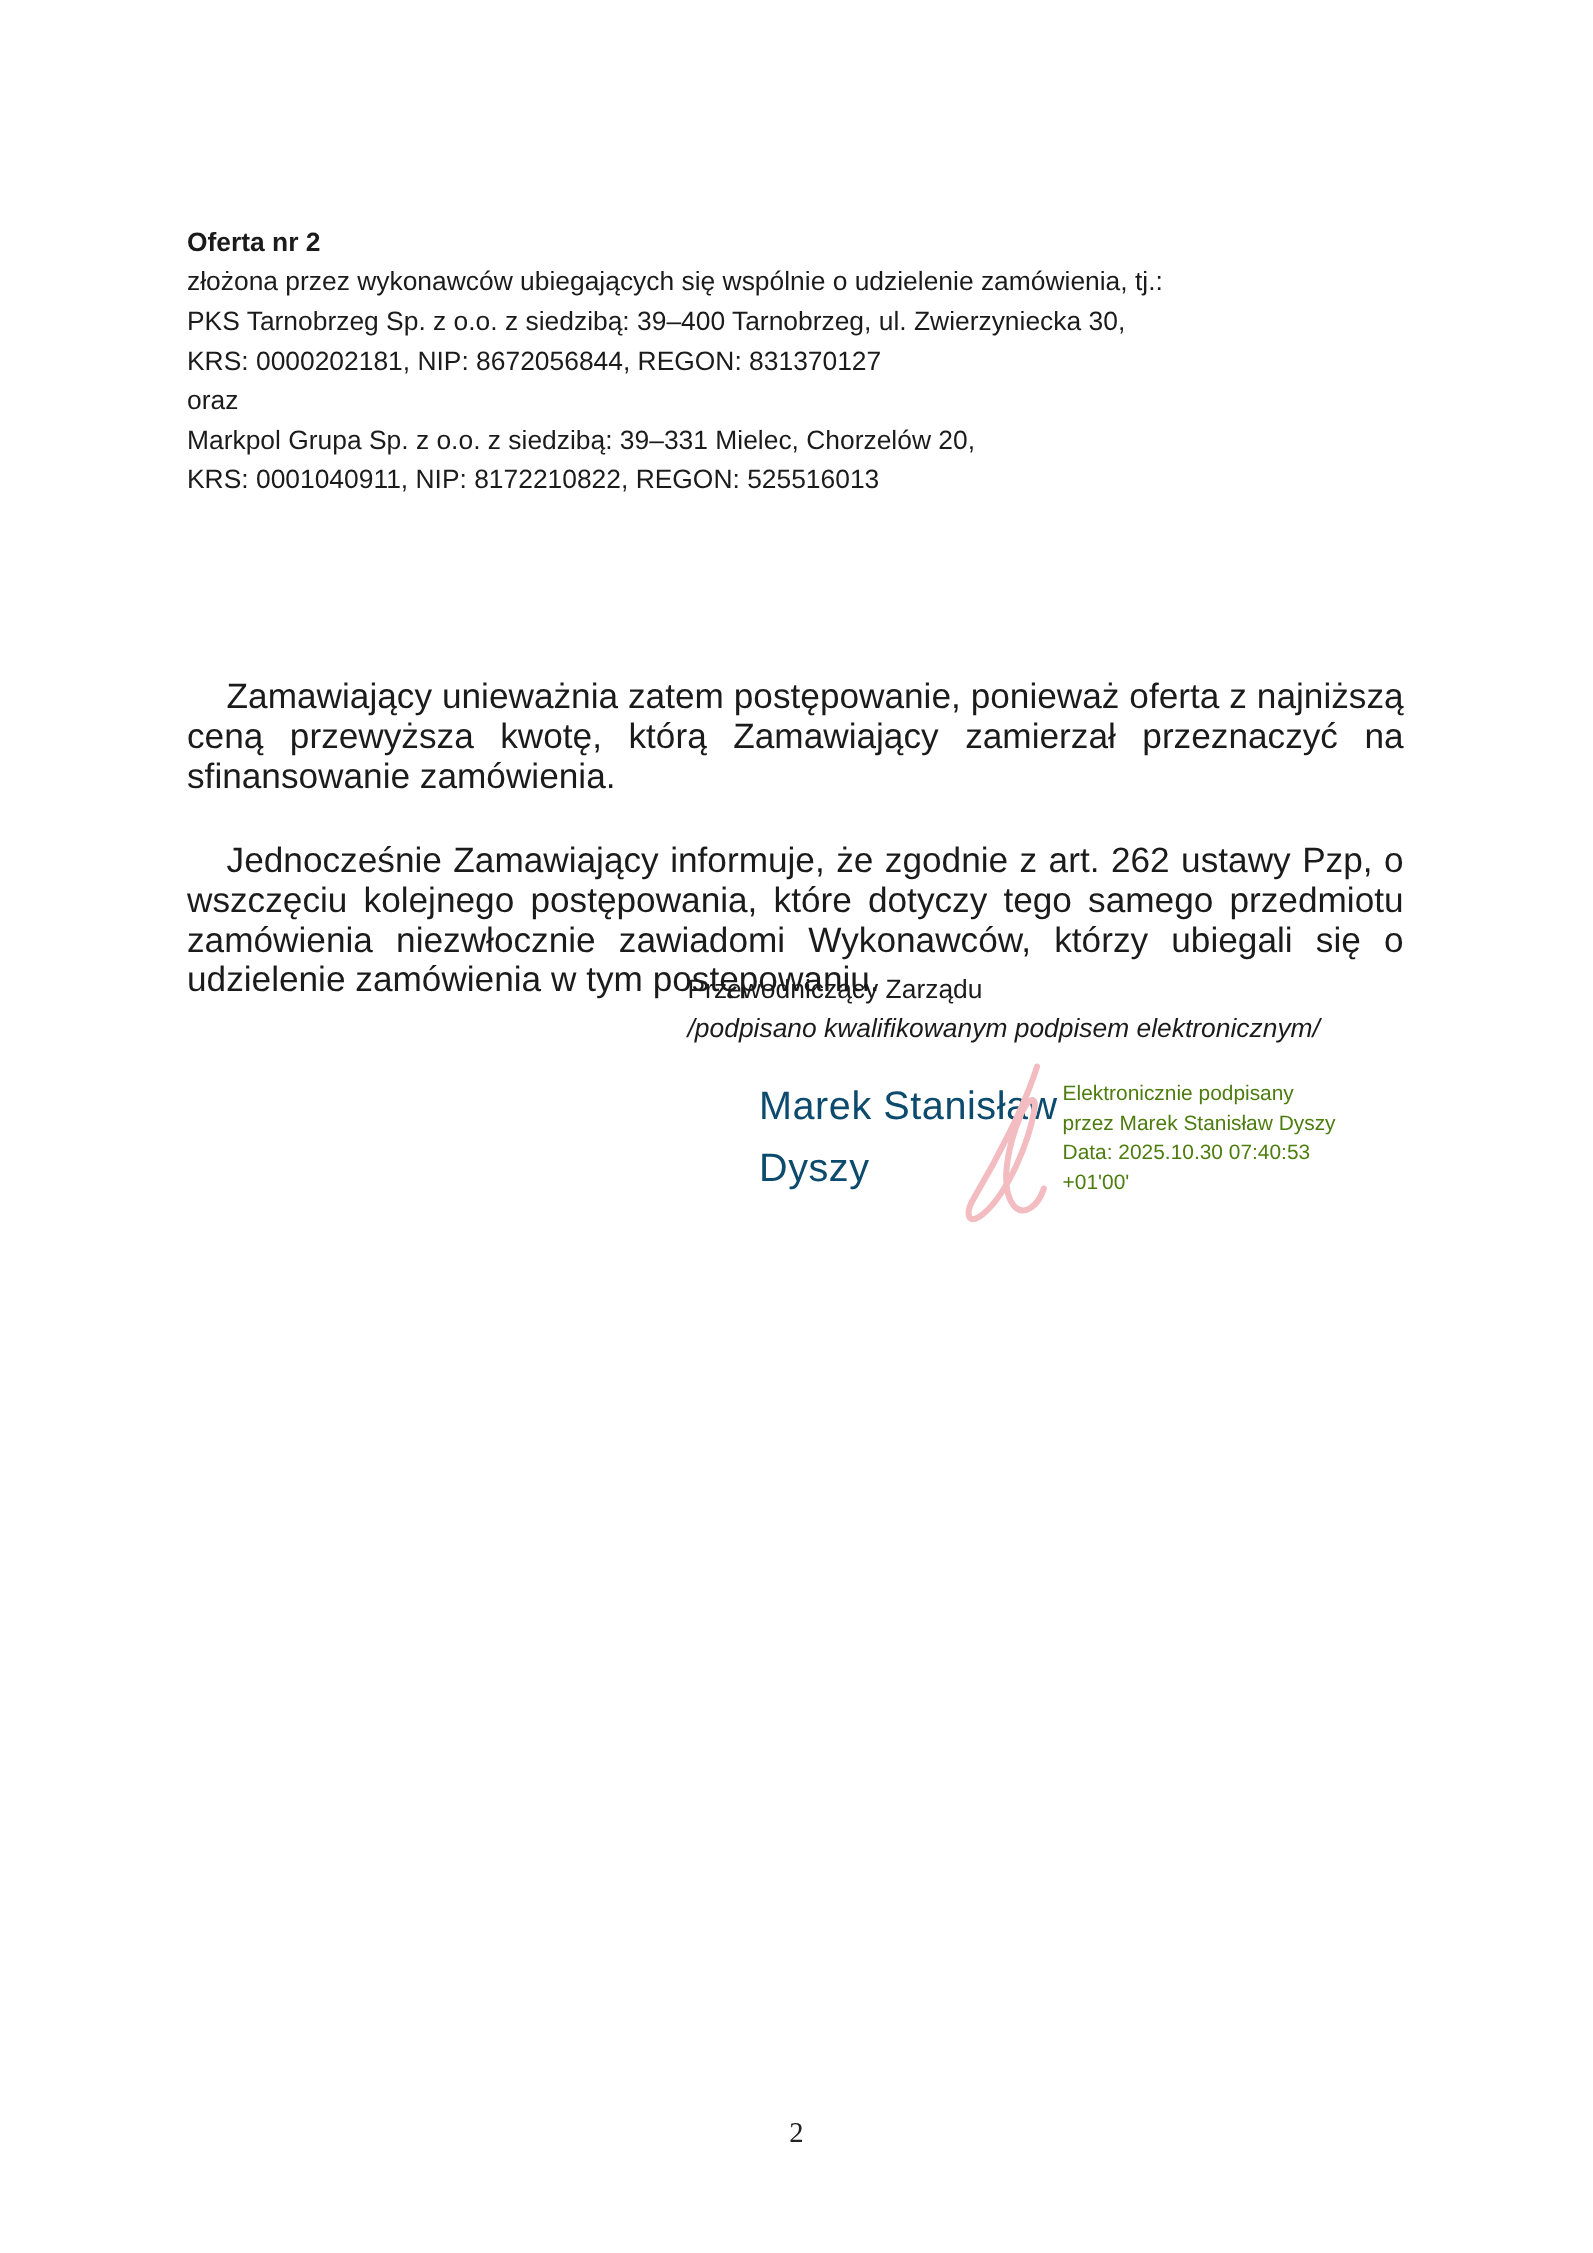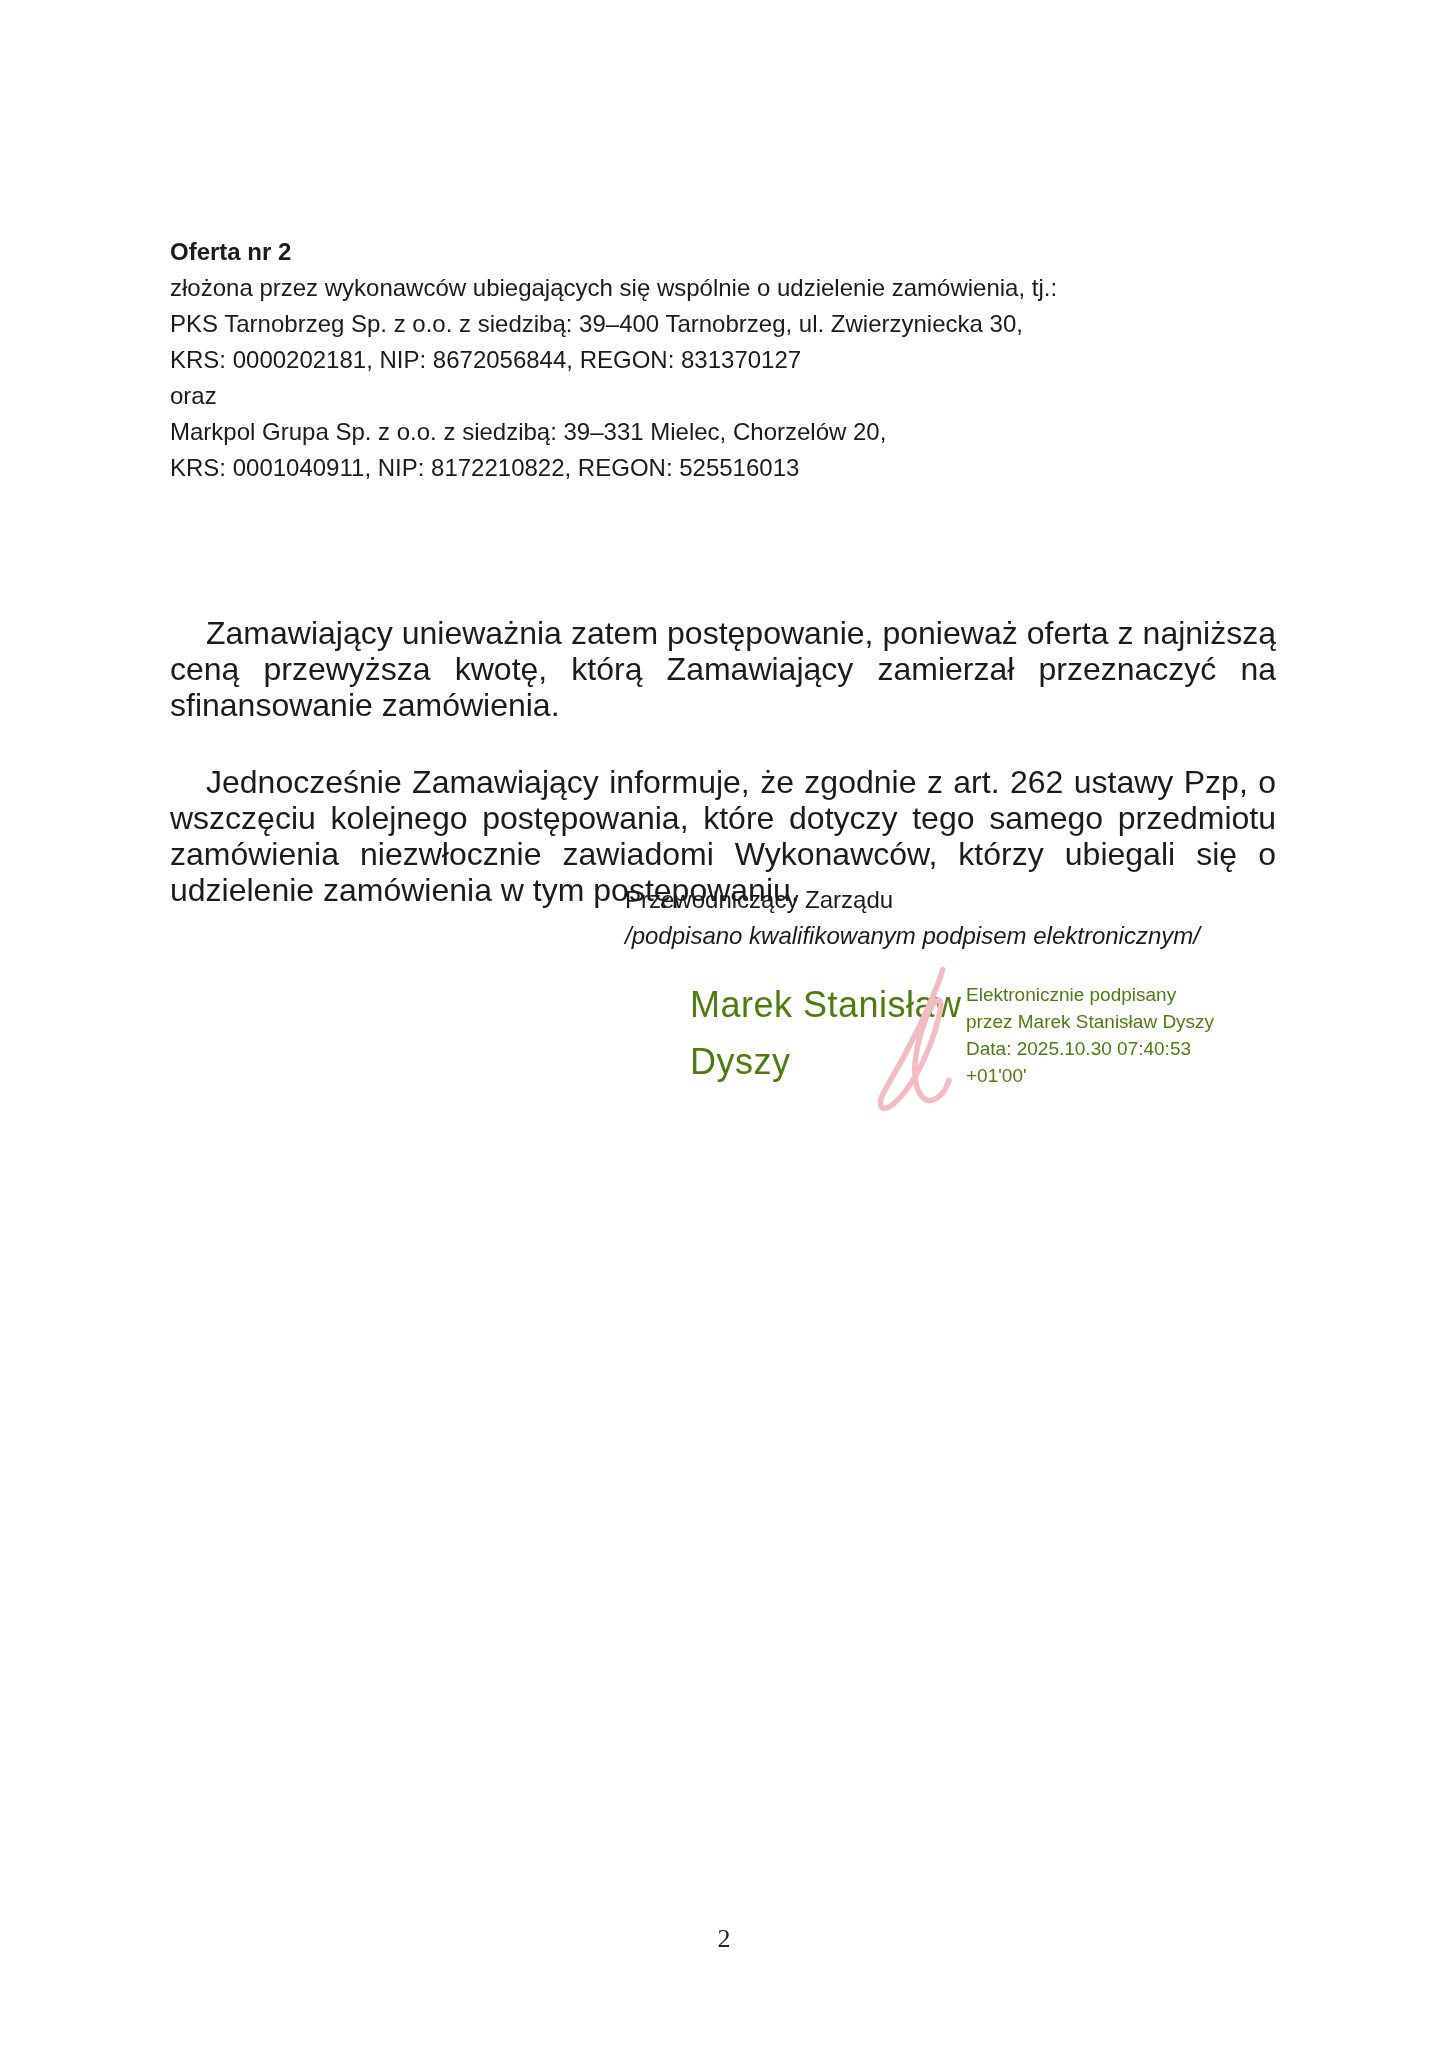--- a/index.html
+++ b/index.html
@@ -16,21 +16,20 @@
     color: #1b1b1b;
     overflow: hidden;
   }
   .offer-block {
     position: absolute;
     left: 170px;
     top: 203px;
     font-size: 24px;
     line-height: 36px;
     white-space: nowrap;
-    margin-top: 31px;
   }
   .bold { font-weight: 700; }
   .para {
     position: absolute;
     left: 170px;
     width: 1106px;
     font-size: 32px;
     line-height: 36px;
     text-align: justify;
     text-indent: 36px;
@@ -47,21 +46,21 @@
     line-height: 36px;
   }
   .sig-note { font-style: italic; }
   .sig-name {
     position: absolute;
     left: 690px;
     top: 976px;
     width: 300px;
     font-size: 36px;
     line-height: 57px;
-    color: #4d7c0f;
+    color: #0c4a6e;
     letter-spacing: 0.5px;
   }
   .sig-stamp {
     position: absolute;
     left: 966px;
     top: 981px;
     width: 290px;
     font-size: 19px;
     line-height: 27px;
     color: #4d7c0f;

